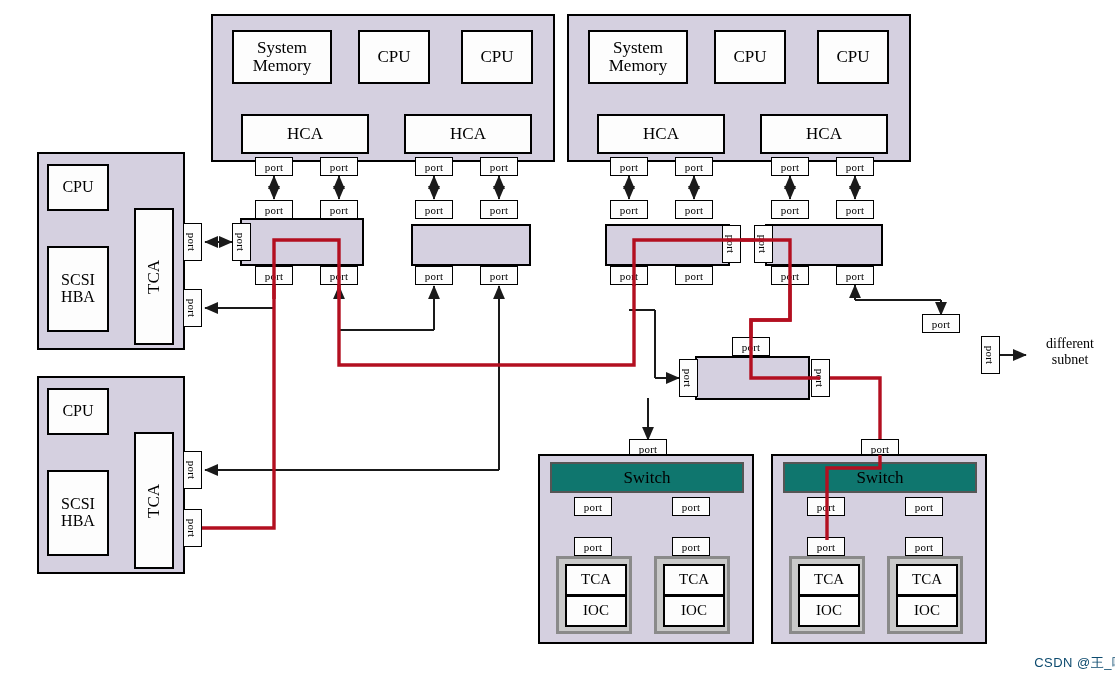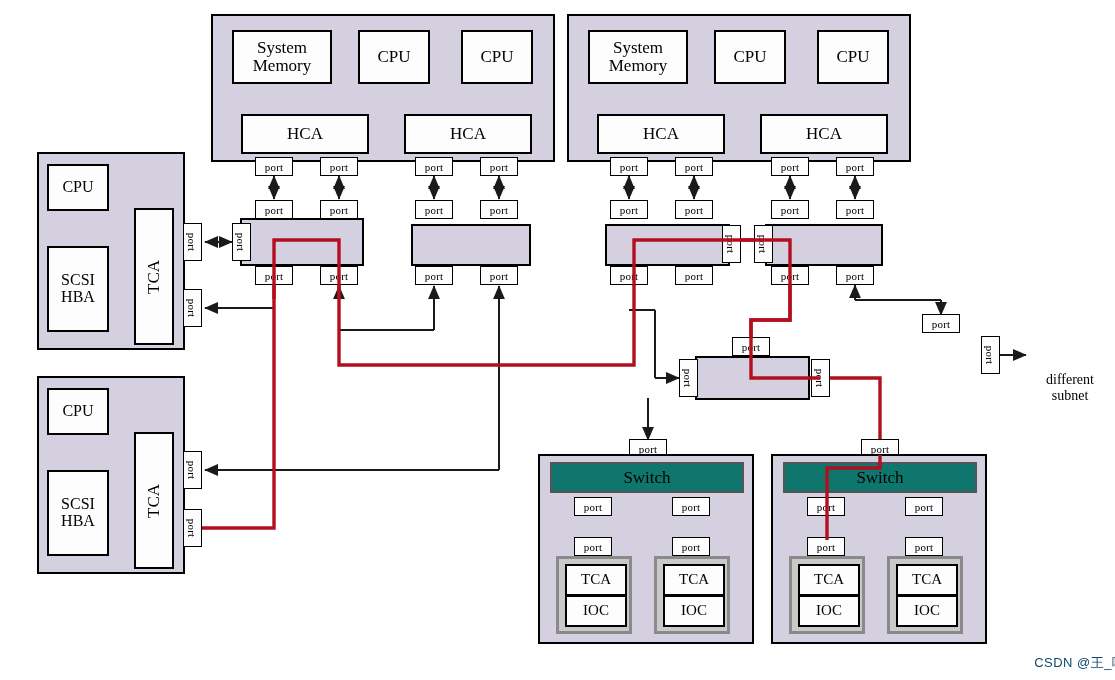--- a/index.html
+++ b/index.html
@@ -27,21 +27,21 @@
   .port.vert{width:19px;height:38px;}
   .port.vert span{transform:rotate(90deg);display:block;white-space:nowrap;}
 
   .vtext{transform:rotate(-90deg);white-space:nowrap;display:block;}
 
   svg.wires{position:absolute;left:0;top:0;width:1115px;height:680px;
             pointer-events:none;}
 
   .wm{position:absolute;right:12px;bottom:8px;color:#0c4a6e;font-size:13px;
       font-family:"Liberation Sans",sans-serif;letter-spacing:.5px;}
-  .cap-txt{position:absolute;font-size:14px;line-height:1.15;text-align:center;margin-top:36px;}
+  .cap-txt{position:absolute;font-size:14px;line-height:1.15;text-align:center;}
 </style>
 </head>
 <body>
 
 <div id="stage">
 
   <svg class="wires" viewBox="0 0 1115 680">
     <defs>
       <marker id="ah" markerWidth="8" markerHeight="8" refX="6.6" refY="3" orient="auto">
         <path d="M0,0 L7,3 L0,6 z" fill="#1a1a1a"></path>

